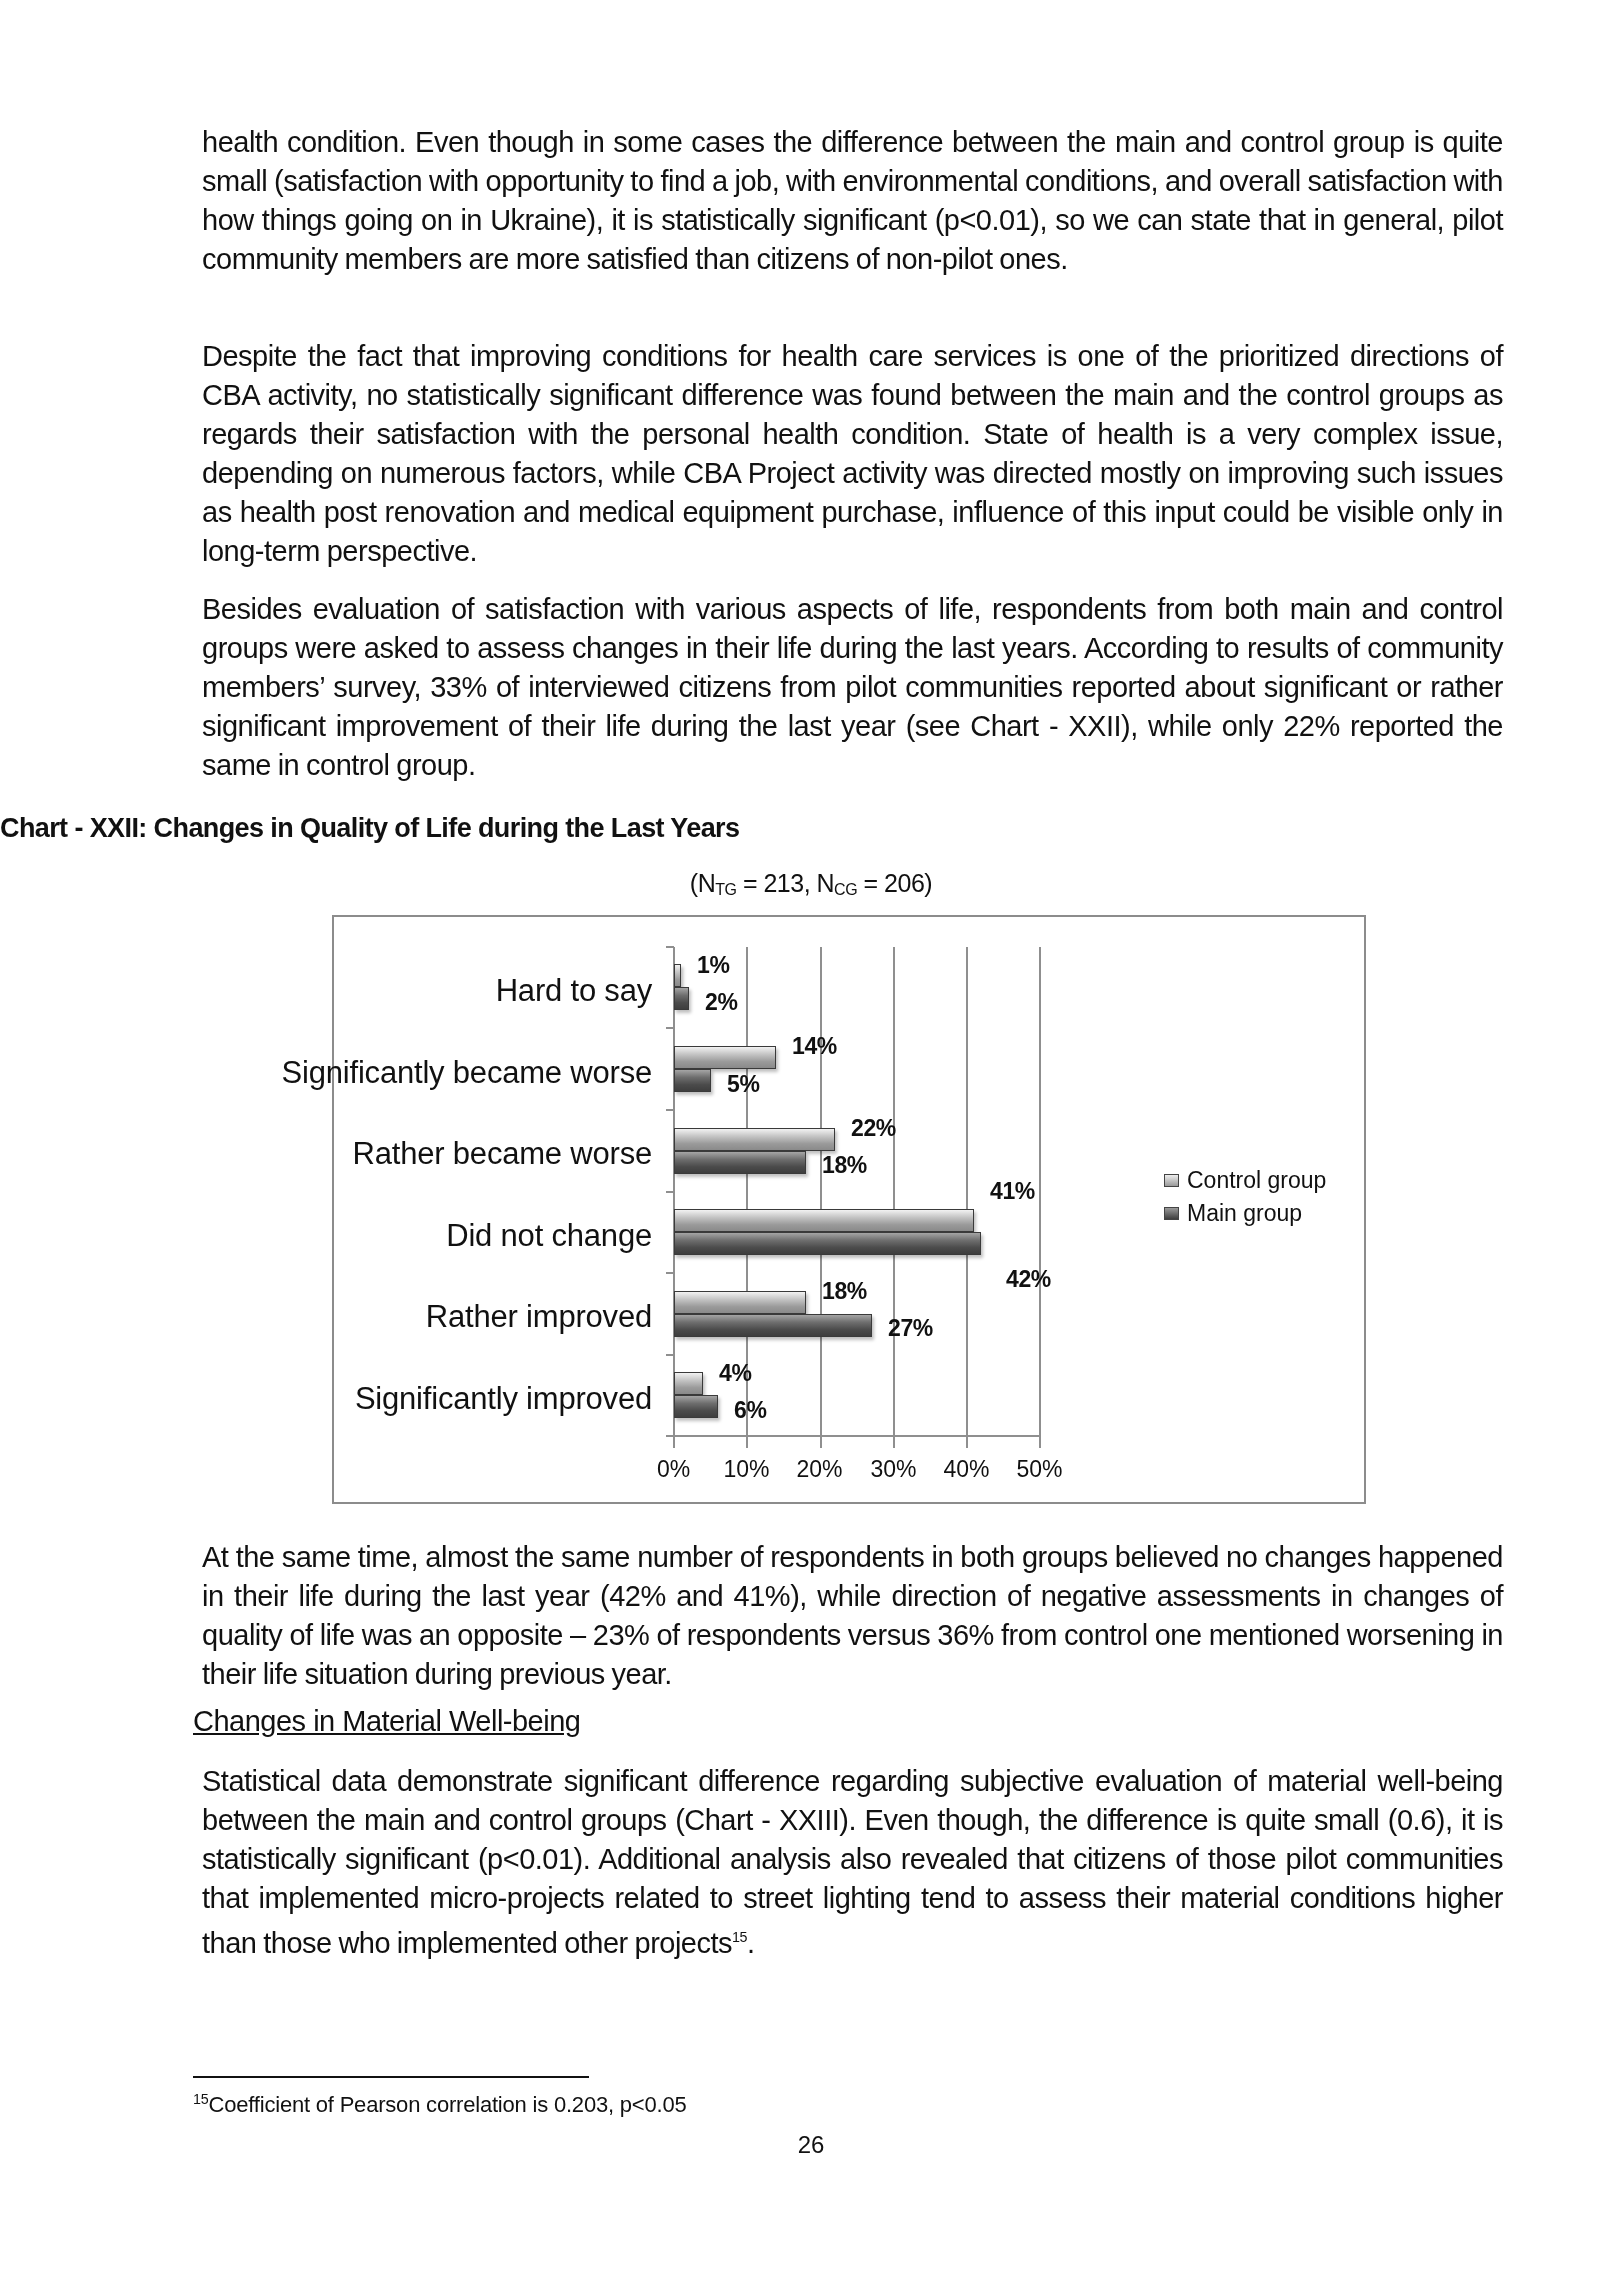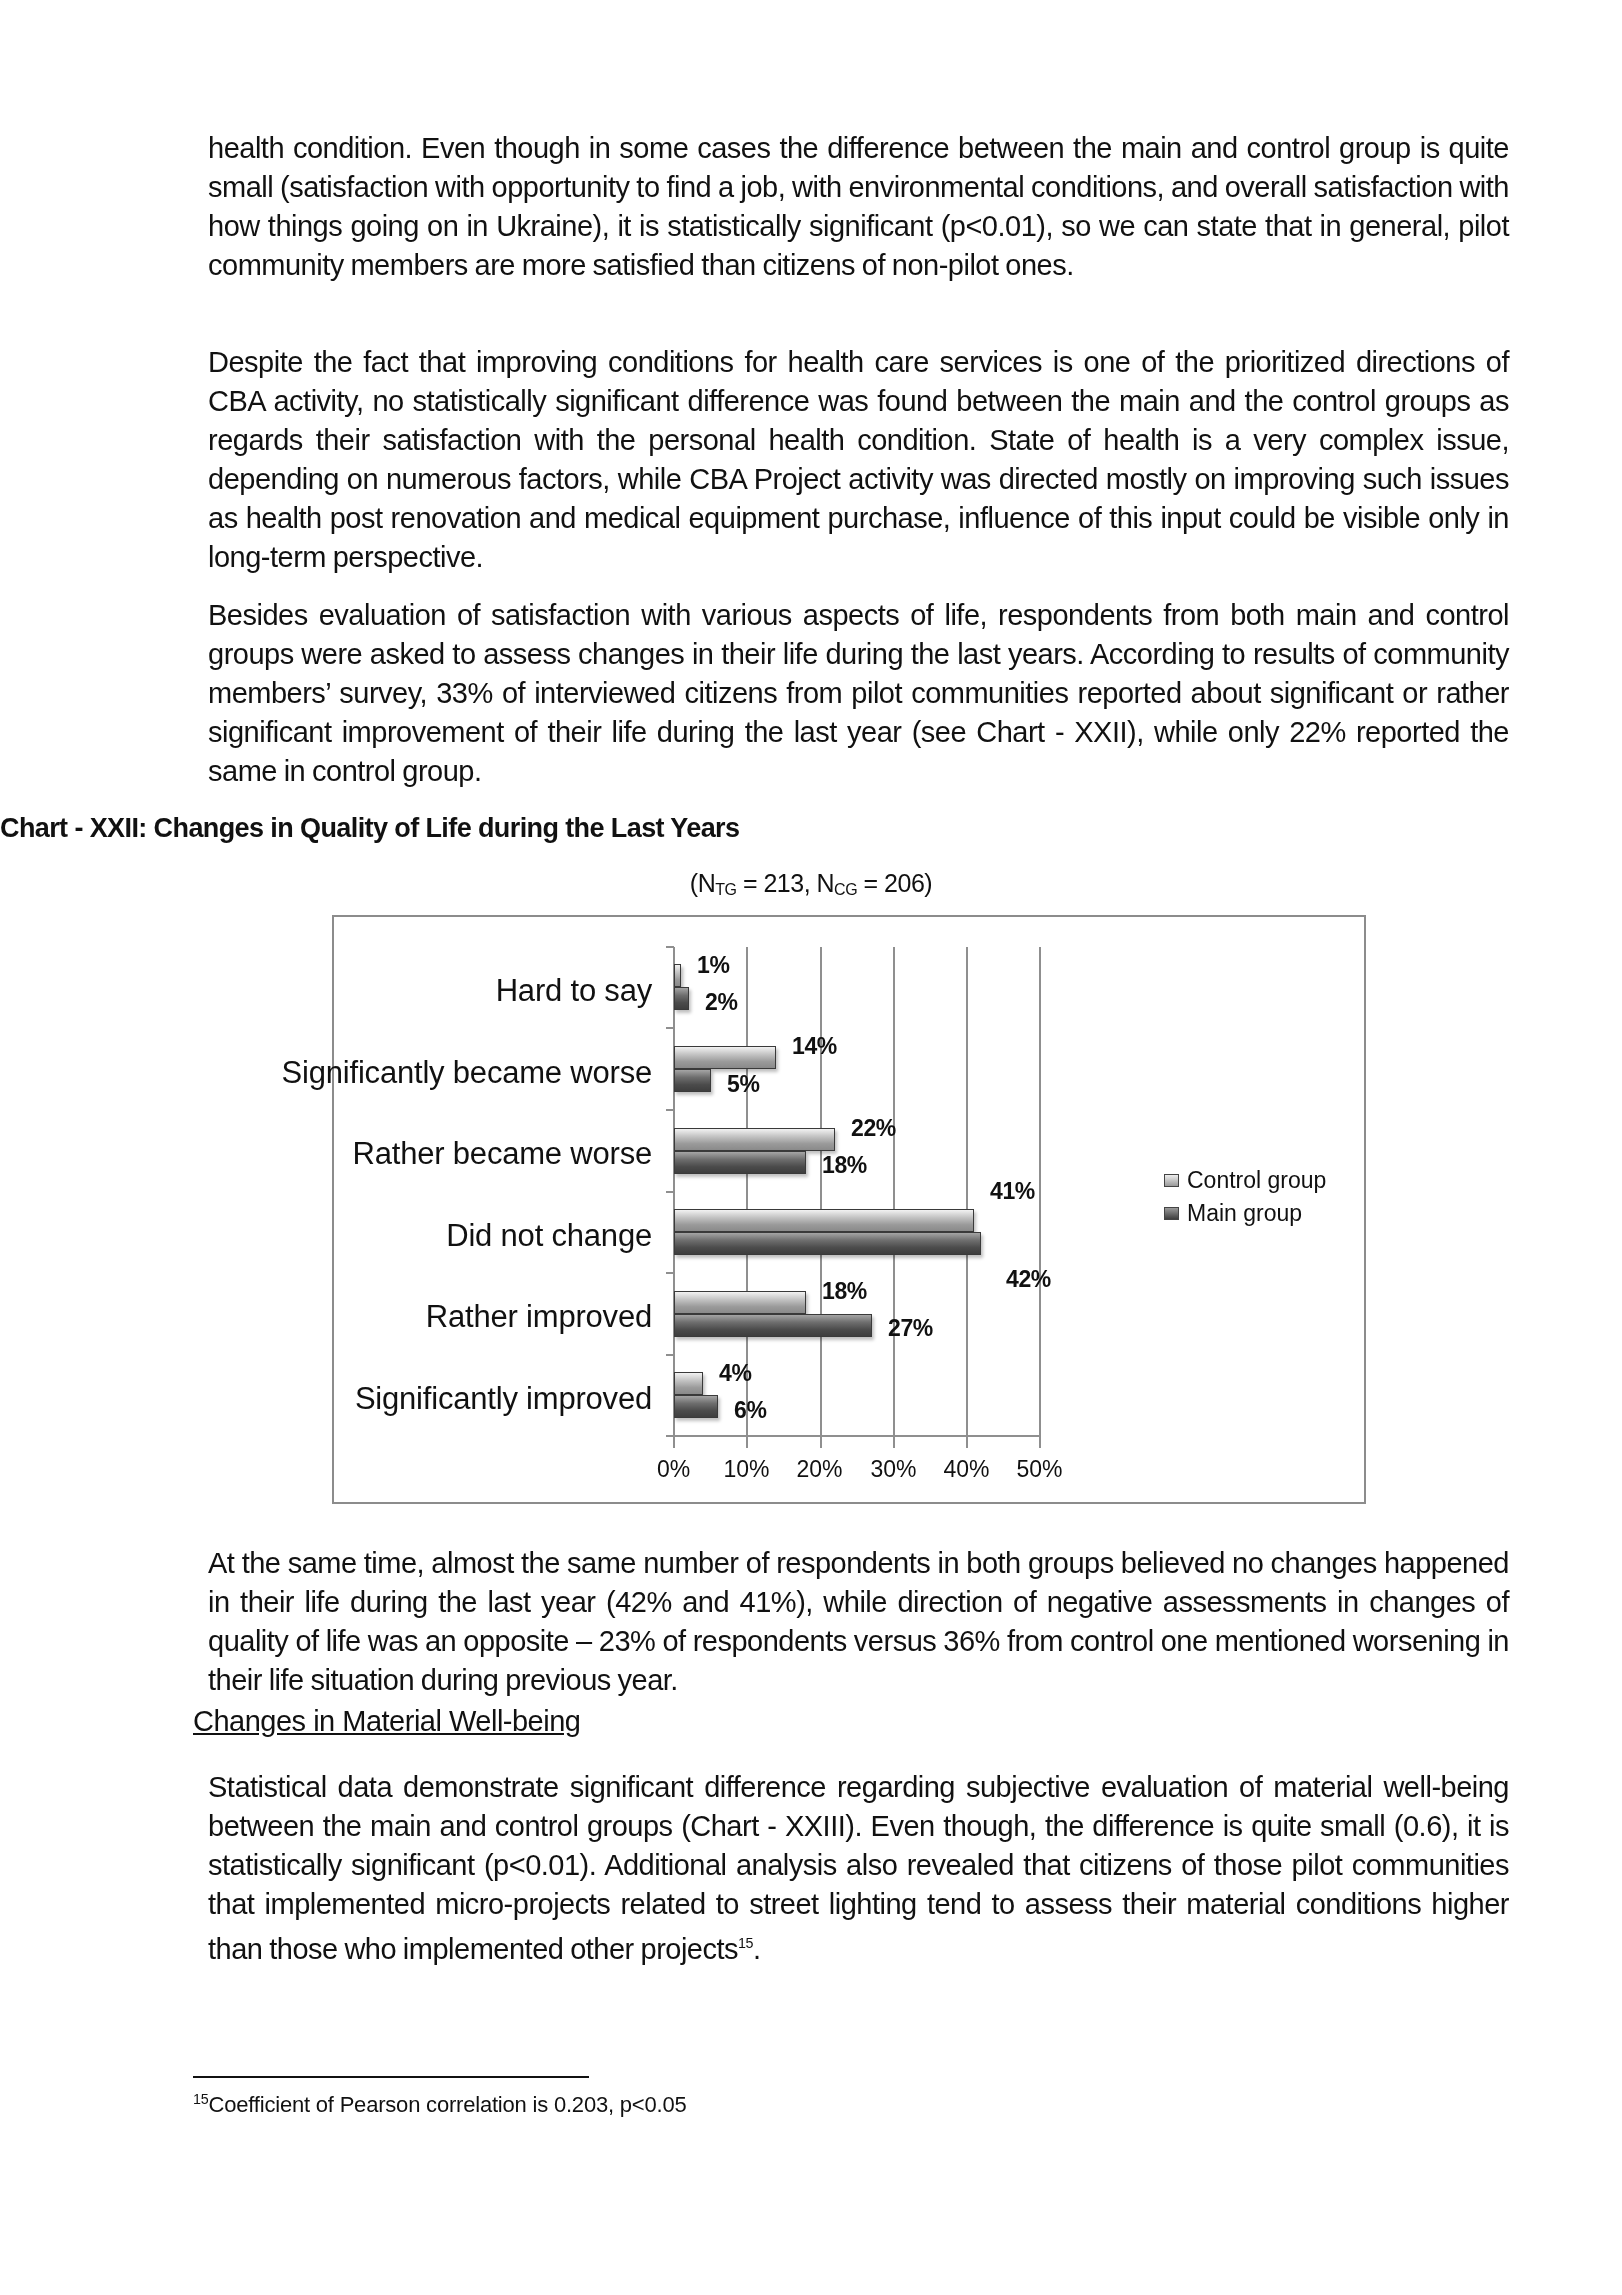--- a/index.html
+++ b/index.html
@@ -1,20 +1,20 @@
 <!DOCTYPE html>
 <html style="font-size:12.7px"><head>
 <meta charset="utf-8">
 <style>
   html, body { margin: 0; padding: 0; background: #ffffff; }
   body { width: 1622px; height: 2295px; position: relative; overflow: hidden;
          font-family: "Liberation Sans", "DejaVu Sans", sans-serif; color: #111; }
   .page { position: absolute; left: 0; top: 0; width: 1622px; height: 2295px; }
   .para { position: absolute; left: 193px; width: 1301px; font-size: 29px; line-height: 39px;
-          text-align: justify; letter-spacing: -0.5px; word-spacing: -0.8px; margin: 15px; }
+          text-align: justify; letter-spacing: -0.5px; word-spacing: -0.8px; margin: 9px; }
   .chart-title { position: absolute; left: 0; width: 1622px; top: 813px; text-align: left;
                  font-weight: bold; font-size: 27px; letter-spacing: -0.6px; }
   .chart-subtitle { position: absolute; left: 0; width: 1622px; top: 869px; text-align: center;
                     font-size: 25px; letter-spacing: -0.5px; }
   .chart-subtitle sub { font-size: 16px; vertical-align: -3.2px; }
   .chart-box { position: absolute; left: 332px; top: 915px; width: 1034px; height: 589px;
                border: 2.4px solid #8c8c8c; box-sizing: border-box; background: #fff; }
   .gridline { position: absolute; width: 2.4px; background: #8f8f8f; }
   .axis-h { position: absolute; height: 2.4px; background: #8f8f8f; }
   .tick { position: absolute; background: #8f8f8f; }
@@ -118,14 +118,15 @@
 
   <p class="para" style="top:1529px;">At the same time, almost the same number of respondents in both groups believed no changes happened in their life during the last year (42% and 41%), while direction of negative assessments in changes of quality of life was an opposite – 23% of respondents versus 36% from control one mentioned worsening in their life situation during previous year.</p>
 
   <div class="heading-u">Changes in Material Well-being</div>
 
   <p class="para" style="top:1753px;"><span>Statistical data demonstrate significant difference regarding subjective evaluation of material well-being between the main and control groups (Chart - XXIII). Even though, the difference is quite small (0.6), it is statistically significant (p&lt;0.01). Additional analysis also revealed that citizens of those pilot communities that implemented micro-projects related to street lighting tend to assess their material conditions higher than those who implemented other projects</span><sup>15</sup><span>.</span></p>
 
   <div class="footnote-rule"></div>
   <div class="footnote"><sup>15</sup><span>Coefficient of Pearson correlation is 0.203, p&lt;0.05</span></div>
 
+  <div class="page-number">26</div>
 </div>
 
 
 </body></html>

